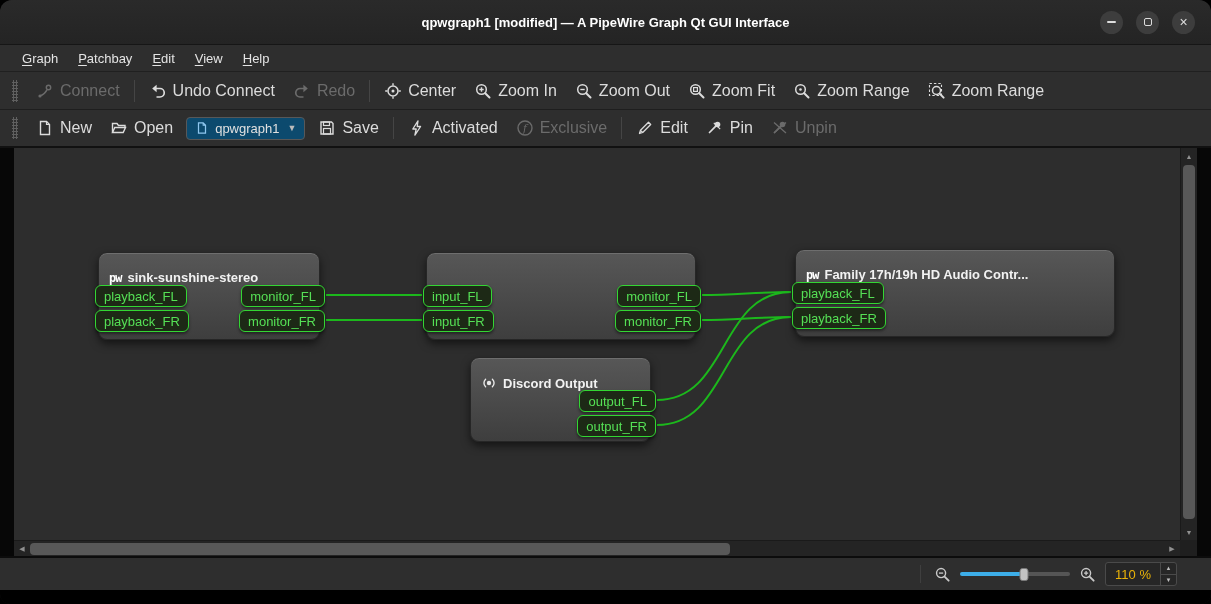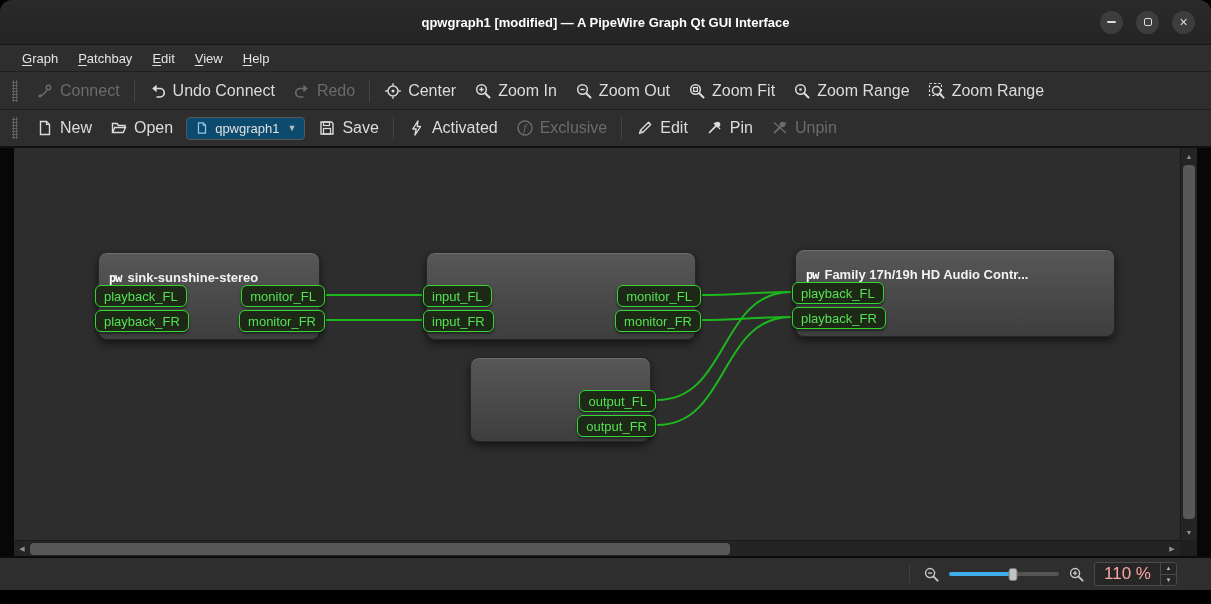--- a/index.html
+++ b/index.html
@@ -90,21 +90,21 @@
                gap:9px; padding-right:34px; }
   .sb-sep { width:1px; height:18px; background:#1d1d1d; border-right:1px solid #3f3f3f; margin-right:4px; }
   .sb-icon { color:#c9c9c9; cursor:pointer; }
   .slider { position:relative; width:110px; height:18px; cursor:pointer; }
   .slider-track { position:absolute; top:7px; left:0; right:0; height:4px; border-radius:2px;
                   background:linear-gradient(to right,#3daee9 0%,#3daee9 58%,#555 58%,#555 100%); }
   .slider-handle { position:absolute; top:3px; left:58%; width:9px; height:13px; border-radius:3px;
                    background:#c2c2c2; border:1px solid #7a7a7a; transform:translateX(-50%); cursor:grab; }
   .spinbox { display:flex; align-items:stretch; background:#262626; border:1px solid #4a4a4a;
              border-radius:3px; height:24px; overflow:hidden; }
-  .spin-value { display:flex; align-items:center; padding:0 9px; color:#fca5a5; font-size:17px; }
+  .spin-value { display:flex; align-items:center; padding:0 9px; color:#eab308; font-size:13px; }
   .spin-arrows { display:flex; flex-direction:column; width:16px; border-left:1px solid #4a4a4a; }
   .spin-arrows div { flex:1; display:flex; align-items:center; justify-content:center;
                      font-size:6px; color:#bdbdbd; cursor:pointer; }
   .spin-arrows .spin-up { border-bottom:1px solid #4a4a4a; }
 
   .bottom-edge { height:14px; background:#000; }
 </style>
 </head>
 <body>
 
@@ -329,20 +329,27 @@
         </div>
 
         <div class="node" style="left:412px; top:104px; width:270px; height:88px">
           <div class="port in r0">input_FL</div>
           <div class="port in r1">input_FR</div>
           <div class="port out r0">monitor_FL</div>
           <div class="port out r1">monitor_FR</div>
         </div>
 
         <div class="node" style="left:456px; top:209px; width:181px; height:85px">
+          <div class="node-header">
+            <svg width="16" height="16" viewBox="0 0 16 16">
+              <circle cx="8" cy="8" r="2.2" fill="#e8e8e8"></circle>
+              <path d="M4.6 4.2 a5.2 5.2 0 0 0 0 7.6 M11.4 4.2 a5.2 5.2 0 0 1 0 7.6" fill="none" stroke="#e8e8e8" stroke-width="1.4" stroke-linecap="round"></path>
+            </svg>
+            <span class="node-title">Discord Output</span>
+          </div>
           <div class="port out r0">output_FL</div>
           <div class="port out r1">output_FR</div>
         </div>
 
         <div class="node" style="left:781px; top:101px; width:320px; height:88px">
           <div class="node-header">
             <span class="pw-glyph">pw</span>
             <span class="node-title">Family 17h/19h HD Audio Contr...</span>
           </div>
           <div class="port in r0">playback_FL</div>

